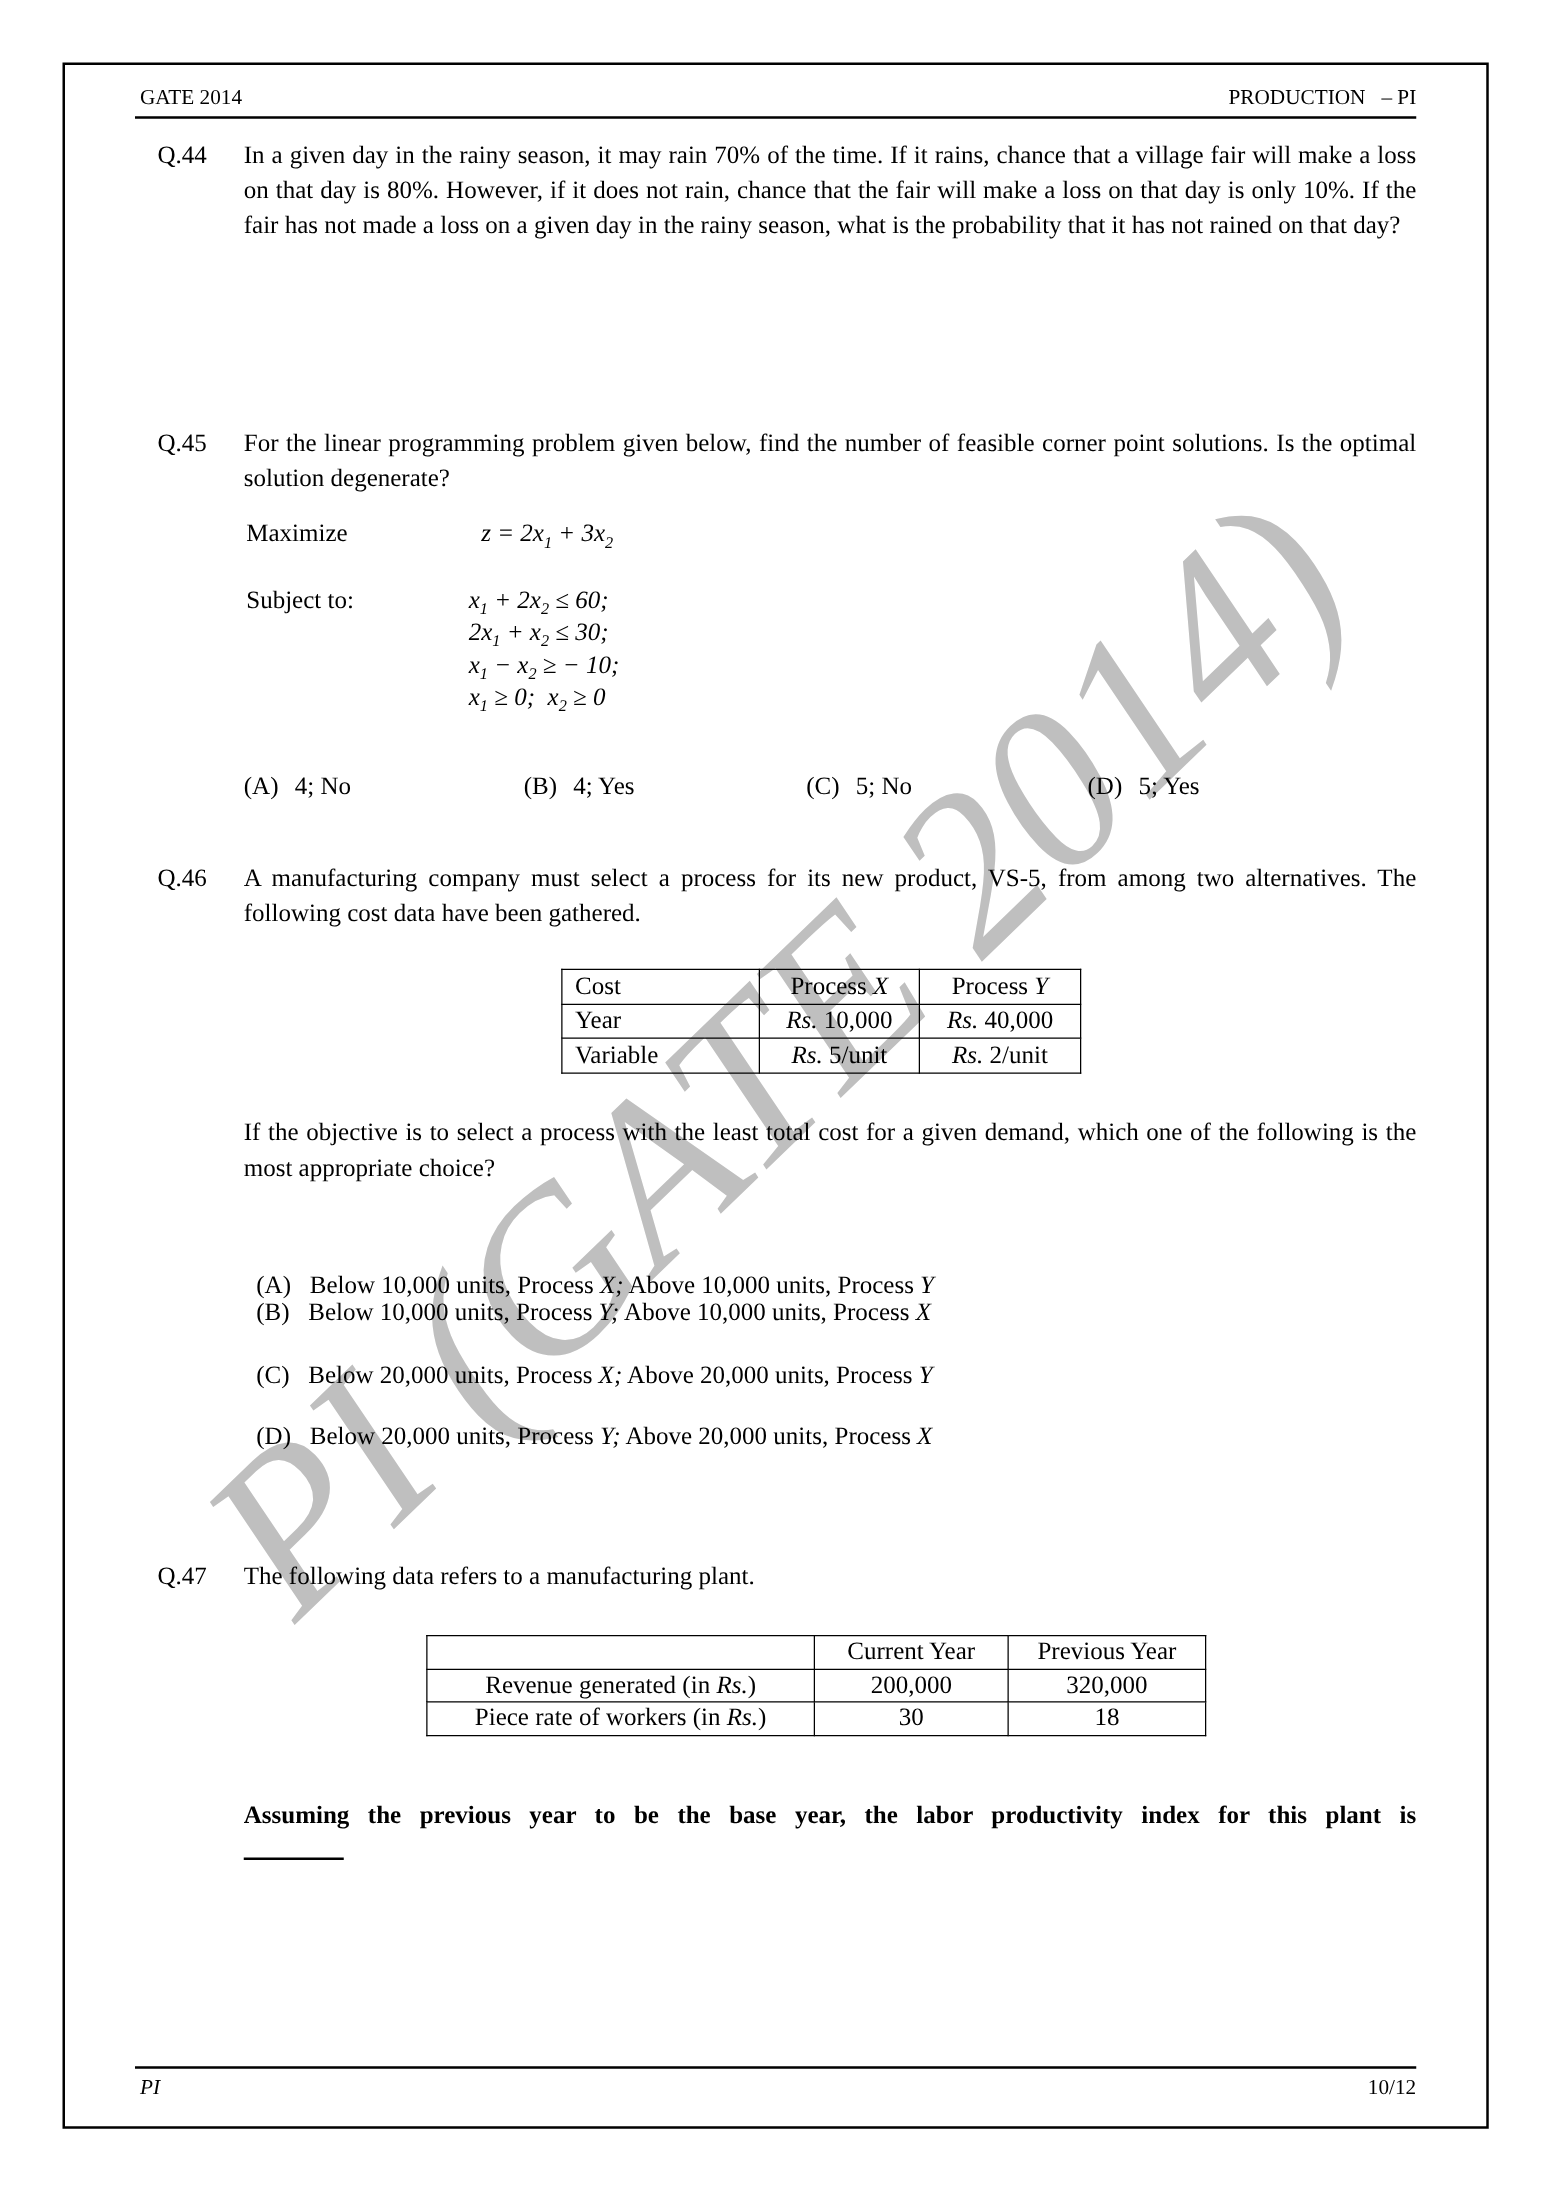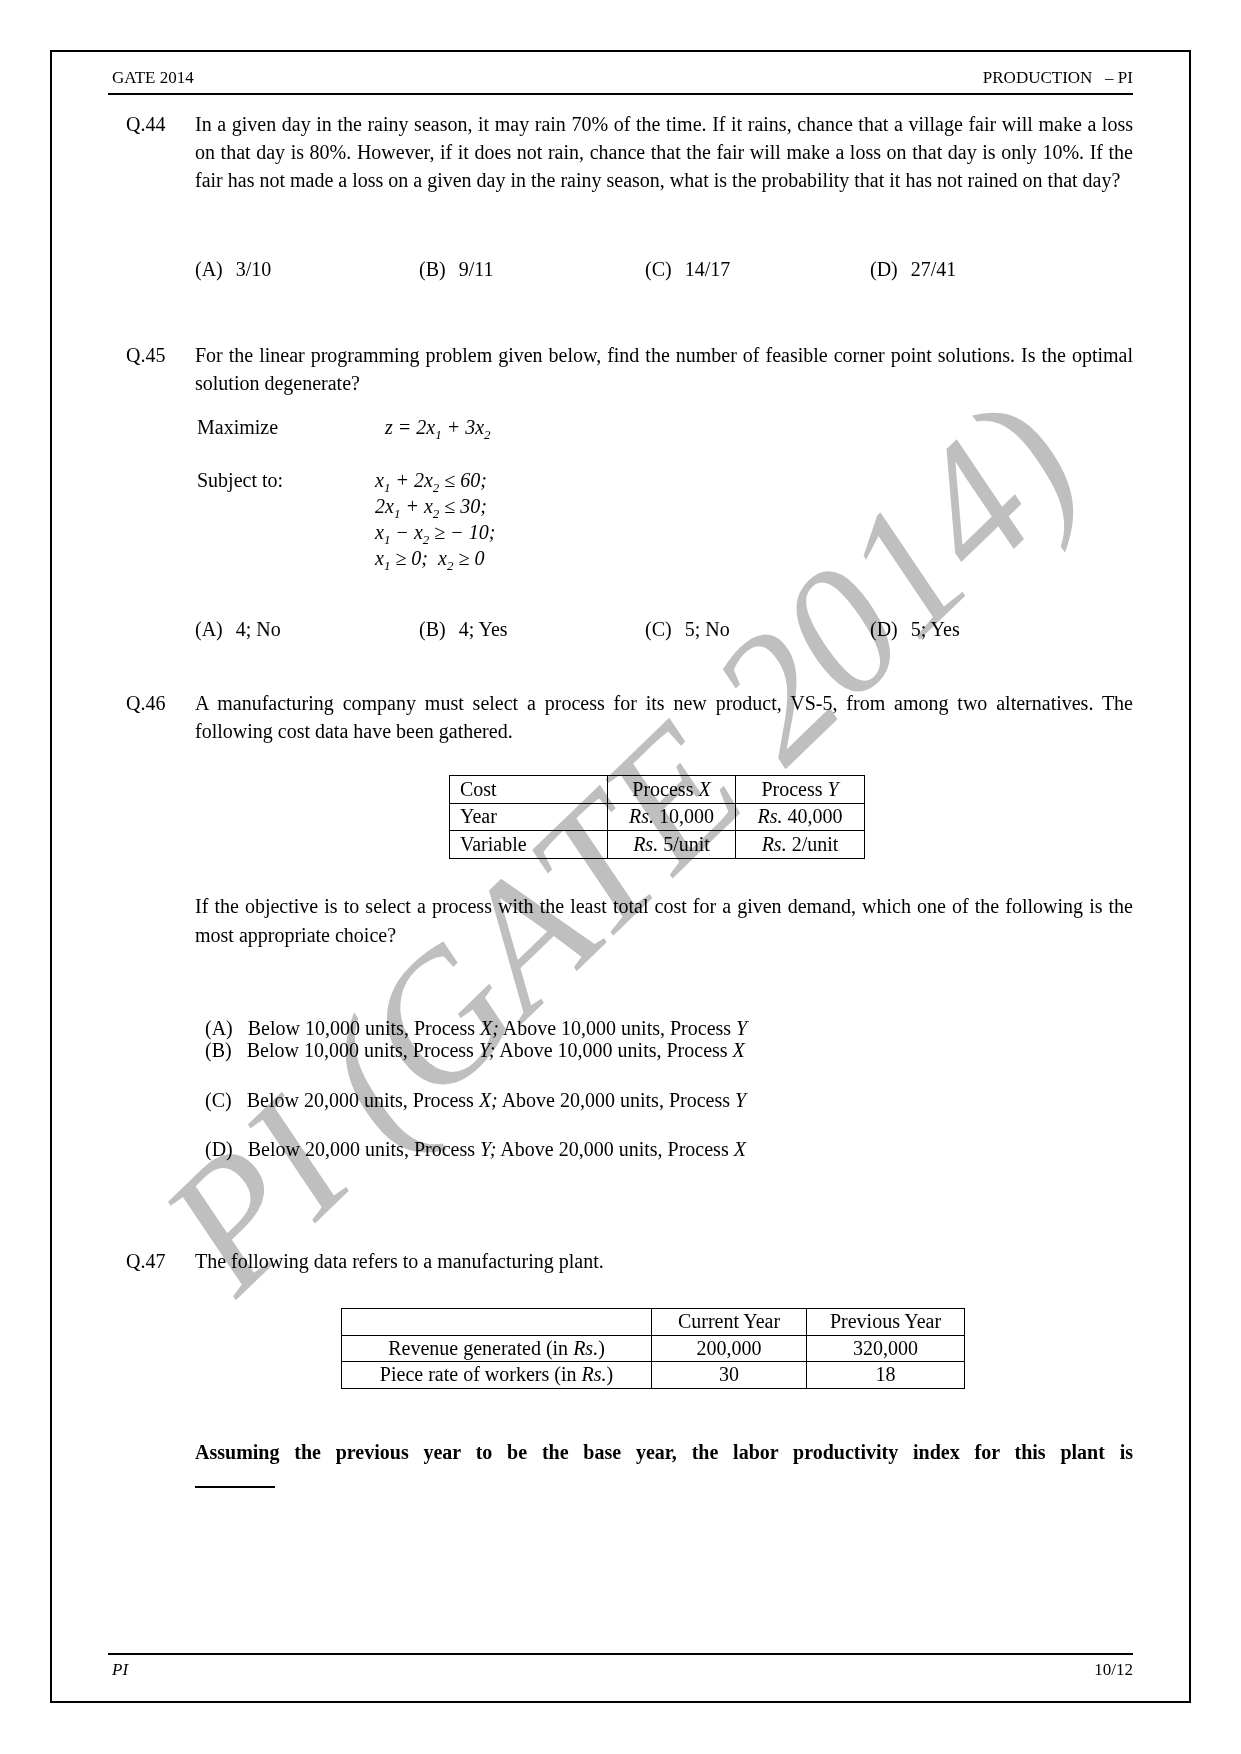--- a/index.html
+++ b/index.html
@@ -75,26 +75,20 @@
 <div class="watermark">PI (GATE 2014)</div>
 
 <div class="content">
 
   <span class="hdr hdr-left">GATE 2014</span>
   <span class="hdr hdr-right">PRODUCTION   – PI</span>
   <div class="rule hdr-rule"></div>
 
   <div class="qlabel" style="top:110px">Q.44</div>
   <div class="qbody" style="top:110px">In a given day in the rainy season, it may rain 70% of the time. If it rains, chance that a village fair will make a loss on that day is 80%. However, if it does not rain, chance that the fair will make a loss on that day is only 10%. If the fair has not made a loss on a given day in the rainy season, what is the probability that it has not rained on that day?</div>
-  <div class="opt-row" style="top:258px">
-    <span class="opt" style="left:0px"><span class="opt-label">(A)</span><span class="opt-text">3/10</span></span>
-    <span class="opt" style="left:224px"><span class="opt-label">(B)</span><span class="opt-text">9/11</span></span>
-    <span class="opt" style="left:450px"><span class="opt-label">(C)</span><span class="opt-text">14/17</span></span>
-    <span class="opt" style="left:675px"><span class="opt-label">(D)</span><span class="opt-text">27/41</span></span>
-  </div>
 
   <div class="qlabel" style="top:341px">Q.45</div>
   <div class="qbody" style="top:341px">For the linear programming problem given below, find the number of feasible corner point solutions. Is the optimal solution degenerate?</div>
   <div class="math-label" style="left:197px; top:414px">Maximize</div>
   <div class="math" style="left:385px; top:414px">z = 2x<sub>1</sub> + 3x<sub>2</sub></div>
   <div class="math-label" style="left:197px; top:467px">Subject to:</div>
   <div class="math constraints" style="left:375px; top:467px">
     <div>x<sub>1</sub> + 2x<sub>2</sub> ≤ 60;</div>
     <div>2x<sub>1</sub> + x<sub>2</sub> ≤ 30;</div>
     <div>x<sub>1</sub> − x<sub>2</sub> ≥ − 10;</div>

